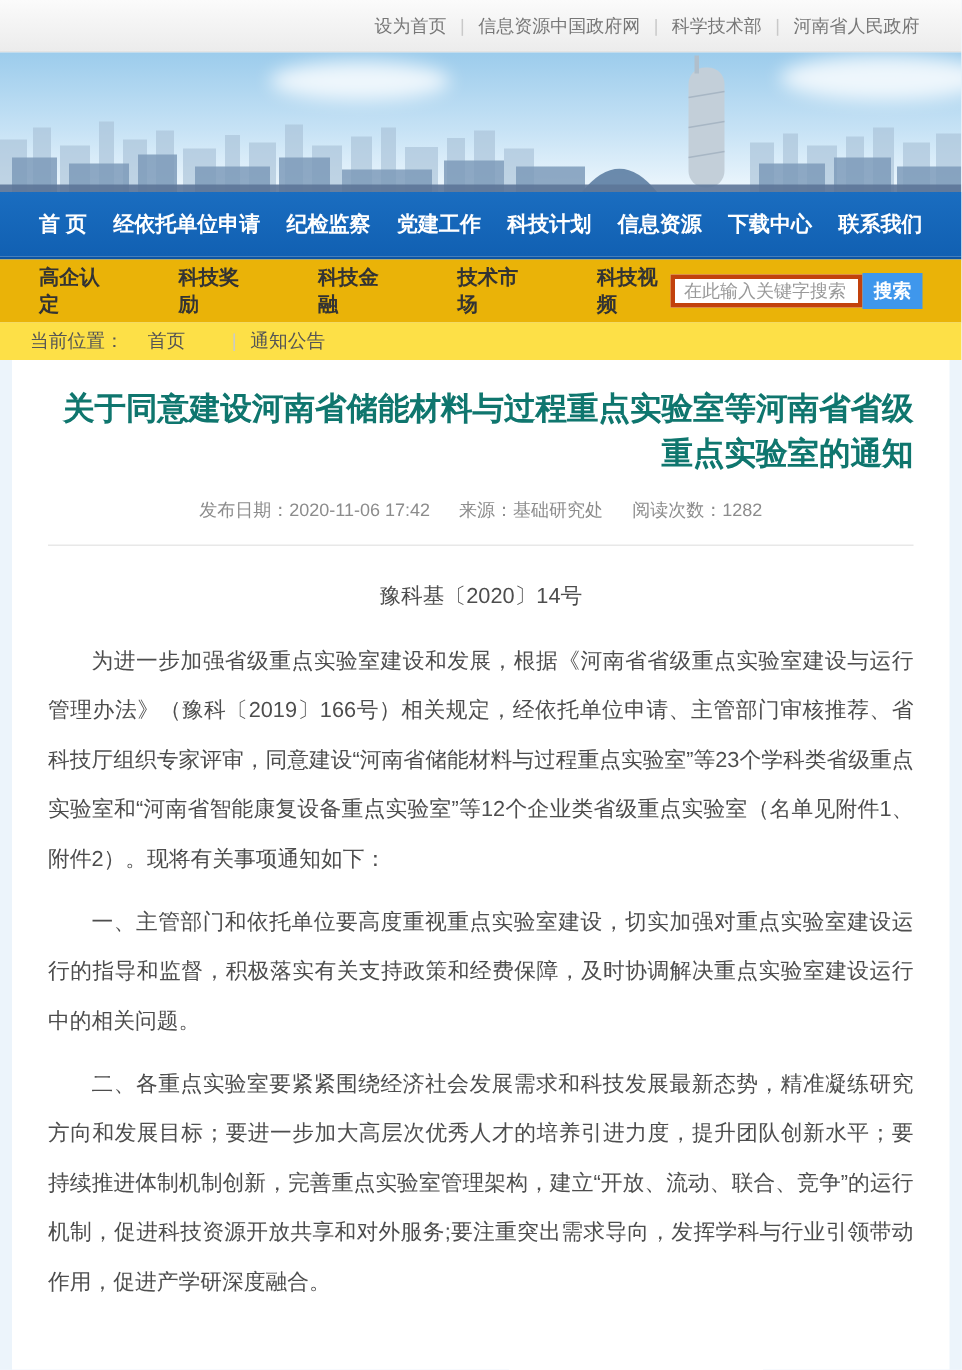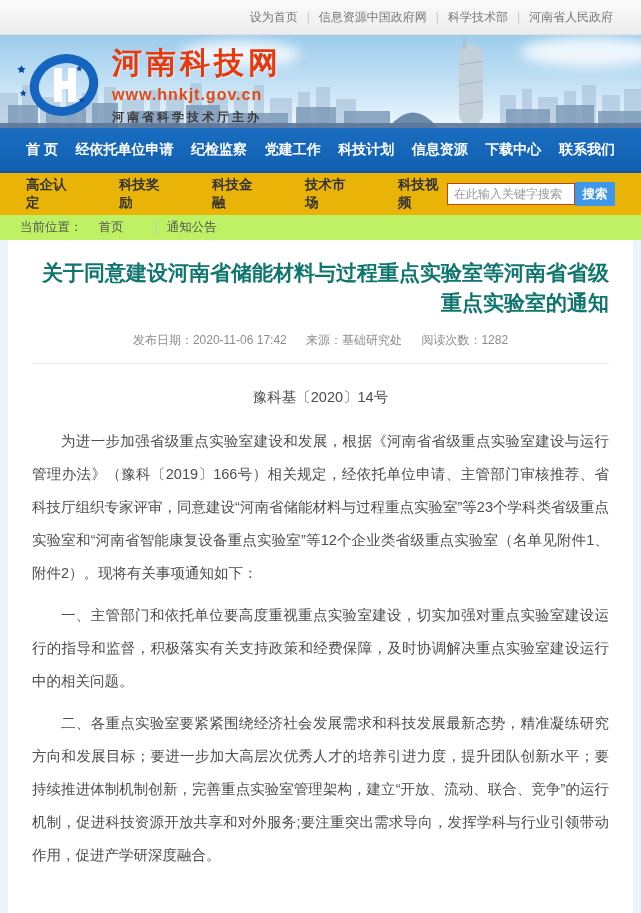--- a/index.html
+++ b/index.html
@@ -31,28 +31,28 @@
   .mainnav { height:45px; background:linear-gradient(180deg,#1a6dc0,#1160b2);
     border-bottom:2px solid #0d55a3; display:flex; align-items:center;
     justify-content:space-between; padding:0 26px; }
   .mainnav a { color:#fff; font-size:14px; font-weight:bold; text-decoration:none; cursor:pointer; }
 
   
   .subnav { height:42px; background:#eab308; display:flex; align-items:center; padding:0 26px; }
   .subnav-items { display:flex; align-items:center; gap:44px; flex:1; }
   .subnav-items a { color:#333; font-size:13.5px; font-weight:bold; text-decoration:none; cursor:pointer; }
   .searchbox { display:flex; align-items:center; }
-  .searchbox input { width:128px; height:22px; border:1px solid #c2410c; font-size:12px;
+  .searchbox input { width:128px; height:22px; border:3px solid #c2410c; font-size:12px;
     padding:0 6px; color:#333; outline:none; }
   .searchbox input::placeholder { color:#999; }
   .search-btn { height:24px; width:40px; border:none; background:#3f97ec; color:#fff;
     font-size:12.5px; font-weight:bold; cursor:pointer; }
 
   
-  .breadcrumb { height:25px; background:#bef264; display:flex; align-items:center;
+  .breadcrumb { height:25px; background:#fde047; display:flex; align-items:center;
     padding:0 20px; font-size:12.5px; color:#555; }
   .breadcrumb a { color:#555; text-decoration:none; cursor:pointer; margin-right:10px;margin-left:12px; }
   .breadcrumb .bc-label { margin-right:4px; }
 
   
   .page-body { background:#ecf4fb; height:755px; }
   .article { background:#fff; margin:0 8px; height:100%; padding:14px 24px 0 24px; }
   .art-title { text-align:right; font-size:21px; font-weight:bold; color:#0f766e;
     line-height:30px; padding:4px 0 14px 0; }
   .art-meta { text-align:center; font-size:12px; color:#8c8c8c; padding-bottom:14px;
@@ -129,39 +129,20 @@
     <g>
       <rect x="459" y="10" width="24" height="80" rx="11" fill="#c3cfd9"></rect>
       <rect x="463" y="2" width="3" height="12" fill="#b0bfcc"></rect>
       <line x1="459" y1="30" x2="483" y2="26" stroke="#a7b6c4" stroke-width="1"></line>
       <line x1="459" y1="50" x2="483" y2="46" stroke="#a7b6c4" stroke-width="1"></line>
       <line x1="459" y1="70" x2="483" y2="66" stroke="#a7b6c4" stroke-width="1"></line>
     </g>
 
     <rect x="0" y="88" width="641" height="5" fill="#5d7698" opacity="0.9"></rect>
   </svg>
-  <div class="brand">
-    <svg width="86" height="66" viewBox="0 0 86 66">
-      <ellipse cx="48" cy="33" rx="30" ry="26" fill="none" stroke="#1565c0" stroke-width="9" transform="rotate(-18 48 33)"></ellipse>
-      <rect x="38" y="16" width="8" height="34" fill="#ffffff"></rect>
-      <rect x="52" y="16" width="8" height="34" fill="#ffffff"></rect>
-      <rect x="38" y="29" width="22" height="8" fill="#ffffff"></rect>
-      <g fill="#0d47a1">
-        <path d="M8 14 l2.3 4.7 5.2.7-3.8 3.6.9 5.1-4.6-2.4-4.6 2.4.9-5.1L.5 19.4l5.2-.7z" transform="scale(.55) translate(2 10)"></path>
-        <path d="M8 14 l2.3 4.7 5.2.7-3.8 3.6.9 5.1-4.6-2.4-4.6 2.4.9-5.1L.5 19.4l5.2-.7z" transform="scale(.45) translate(8 70)"></path>
-        <path d="M8 14 l2.3 4.7 5.2.7-3.8 3.6.9 5.1-4.6-2.4-4.6 2.4.9-5.1L.5 19.4l5.2-.7z" transform="scale(.4) translate(150 20)"></path>
-        <path d="M8 14 l2.3 4.7 5.2.7-3.8 3.6.9 5.1-4.6-2.4-4.6 2.4.9-5.1L.5 19.4l5.2-.7z" transform="scale(.38) translate(165 105)"></path>
-      </g>
-    </svg>
-    <div class="brand-text">
-      <div class="site-name">河南科技网</div>
-      <div class="site-url">www.hnkjt.gov.cn</div>
-      <div class="site-host">河南省科学技术厅主办</div>
-    </div>
-  </div>
 </div>
 
 <nav class="mainnav">
     <a>首 页</a>
     <a>经依托单位申请</a>
     <a>纪检监察</a>
     <a>党建工作</a>
     <a>科技计划</a>
     <a>信息资源</a>
     <a>下载中心</a>

